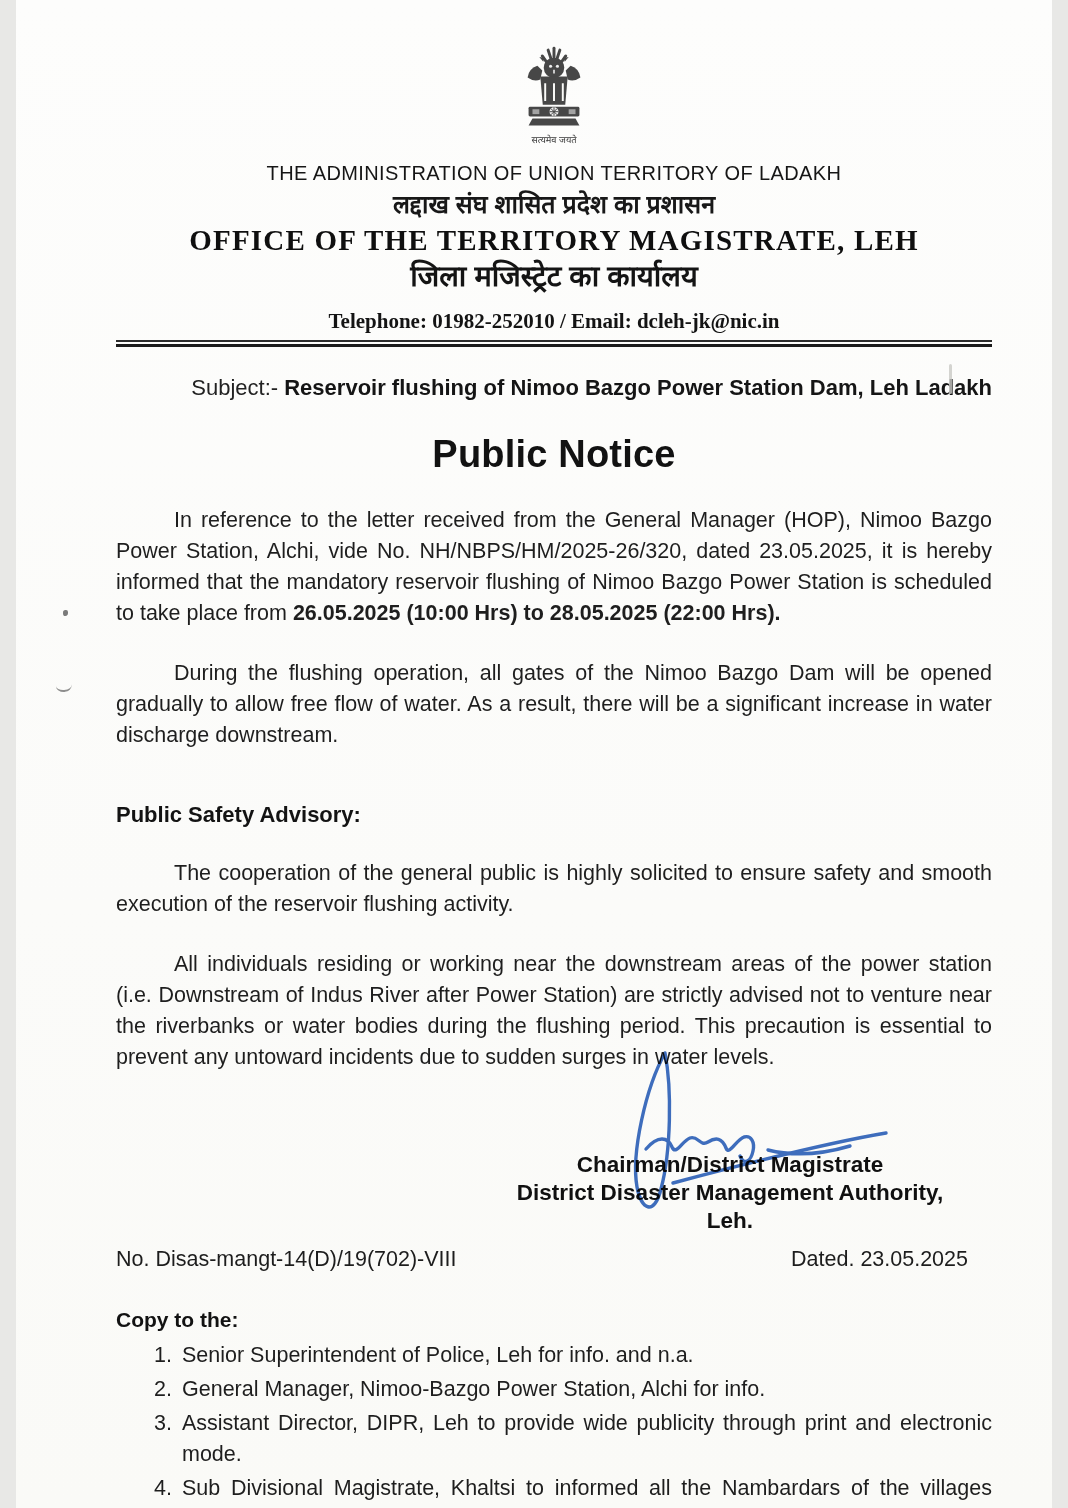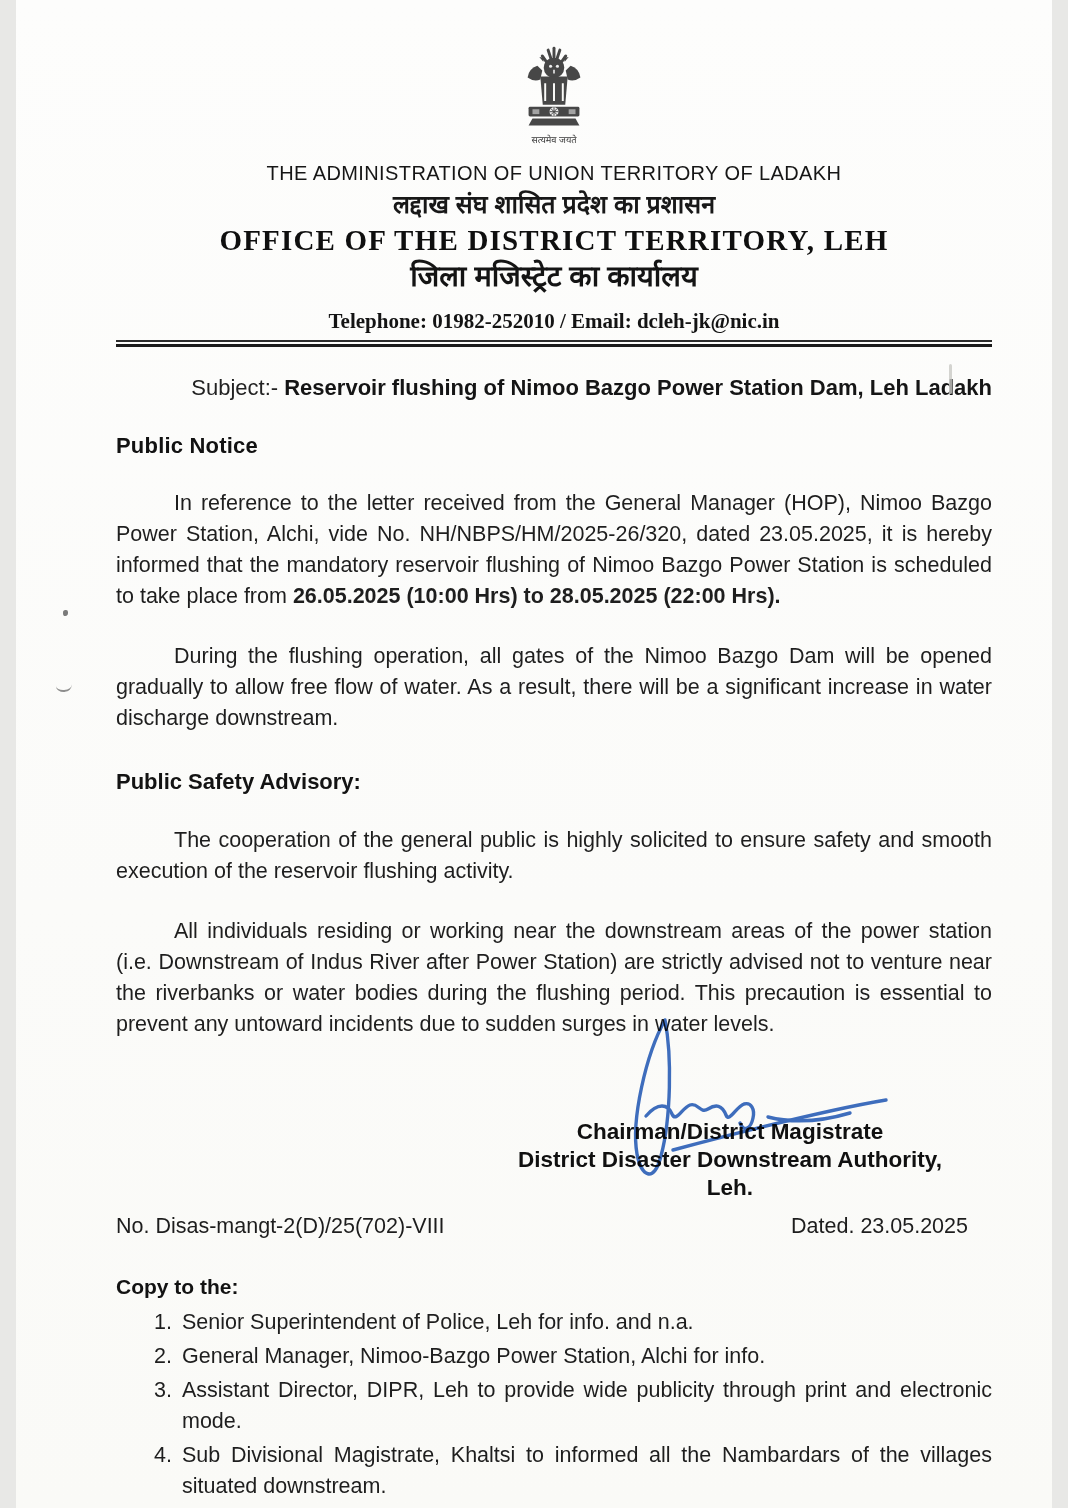--- a/index.html
+++ b/index.html
@@ -38,31 +38,31 @@
   }
   .header-rule{
     height:7px;margin-top:6px;
     background:linear-gradient(#2c2c2c 0,#2c2c2c 2px,transparent 2px,transparent 3.5px,#1b1b1b 3.5px,#1b1b1b 7px);
   }
   
   .subject-line{margin:26px 0 0 0;font-size:22px;line-height:30px;text-align:right;}
   .subject-label{font-weight:400;color:#222;}
   .subject-text{font-weight:700;color:#151515;}
   .doc-title{
-    font-size:22px;font-weight:700;color:#121212;
+    text-align:center;font-size:38px;font-weight:700;color:#121212;
     margin:30px 0 0 0;letter-spacing:.2px;
   }
   p.body-par{
     font-size:21.5px;line-height:31px;text-align:justify;
     text-indent:58px;color:#1e1e1e;
     margin:29px 0 0 0;
   }
   .advisory-heading{
     font-size:22px;font-weight:700;color:#131313;
-    margin:34px 0 0 0;line-height:28px;
+    margin:50px 0 0 0;line-height:28px;
   }
   
   .sig-block{
     position:relative;
     width:480px;margin:78px 22px 0 auto;
     text-align:center;font-weight:700;font-size:22.5px;line-height:28px;color:#101010;
   }
   .sig-ink{
     position:absolute;left:128px;top:-104px;width:290px;height:178px;
     pointer-events:none;mix-blend-mode:multiply;
@@ -125,21 +125,21 @@
             <path d="M45 64.4 v9.2 M40.4 69 h9.2 M41.8 65.8 l6.4 6.4 M48.2 65.8 l-6.4 6.4"></path>
           </g>
           <rect x="23" y="66.5" width="7" height="5" fill="#efefef" opacity=".55"></rect>
           <rect x="60" y="66.5" width="7" height="5" fill="#efefef" opacity=".55"></rect>
         </g>
         <text x="45" y="101" text-anchor="middle" font-size="9.5" fill="#3a3a3a">सत्यमेव जयते</text>
       </svg>
     </div>
     <div class="hdr-line1">THE ADMINISTRATION OF UNION TERRITORY OF LADAKH</div>
     <div class="hdr-hindi1">लद्दाख संघ शासित प्रदेश का प्रशासन</div>
-    <div class="hdr-office">OFFICE OF THE DISTRICT TERRITORY, LEH</div>
+    <div class="hdr-office">OFFICE OF THE TERRITORY MAGISTRATE, LEH</div>
     <div class="hdr-hindi2">जिला मजिस्ट्रेट का कार्यालय</div>
     <div class="hdr-contact">Telephone: 01982-252010 / Email: dcleh-jk@nic.in</div>
   </div>
   <div class="header-rule"></div>
 
   <p class="subject-line"><span class="subject-label">Subject:-</span><span> </span><span class="subject-text">Reservoir flushing of Nimoo Bazgo Power Station Dam, Leh Ladakh</span></p>
 
   <div class="doc-title">Public Notice</div>
 
   <p class="body-par"><span>In reference to the letter received from the General Manager (HOP), Nimoo Bazgo Power Station, Alchi, vide No. NH/NBPS/HM/2025-26/320, dated 23.05.2025, it is hereby informed that the mandatory reservoir flushing of Nimoo Bazgo Power Station is scheduled to take place from </span><b>26.05.2025 (10:00 Hrs) to 28.05.2025 (22:00 Hrs).</b></p>
@@ -155,26 +155,26 @@
   <div class="sig-block">
     <svg class="sig-ink" viewBox="0 0 290 178" aria-hidden="true">
       <g fill="none" stroke="#2f63bd" stroke-width="3.4" stroke-linecap="round" opacity=".92">
         <path d="M47 6 C 28 40 13 106 19 140 C 23 162 36 170 43 142 C 53 104 54 42 47 6"></path>
         <path d="M28 102 C 40 88 50 90 54 100 C 58 109 64 94 72 91 C 80 88 82 100 90 95 C 98 90 104 91 108 101 C 111 109 118 93 126 90 C 133 88 137 95 135 104 C 133 114 126 119 122 109"></path>
         <path d="M55 136 C 115 120 208 96 268 86"></path>
         <path d="M150 103 C 178 110 205 107 232 99"></path>
       </g>
     </svg>
     <div>Chairman/District Magistrate</div>
-    <div>District Disaster Downstream Authority,</div>
+    <div>District Disaster Management Authority,</div>
     <div>Leh.</div>
   </div>
 
   <div class="ref-row">
-    <span>No. Disas-mangt-2(D)/25(702)-VIII</span>
+    <span>No. Disas-mangt-14(D)/19(702)-VIII</span>
     <span class="ref-dated">Dated. 23.05.2025</span>
   </div>
 
   <div class="copy-heading">Copy to the:</div>
   <ol class="copy-list">
     <li><span>Senior Superintendent of Police, Leh for info. and n.a.</span></li>
     <li><span>General Manager, Nimoo-Bazgo Power Station, Alchi for info.</span></li>
     <li><span>Assistant Director, DIPR, Leh to provide wide publicity through print and electronic mode.</span></li>
     <li><span>Sub Divisional Magistrate, Khaltsi to informed all the Nambardars of the villages situated downstream.</span></li>
     <li><span>Station Director, AIR Leh to include the above advisory in local news.</span></li>

